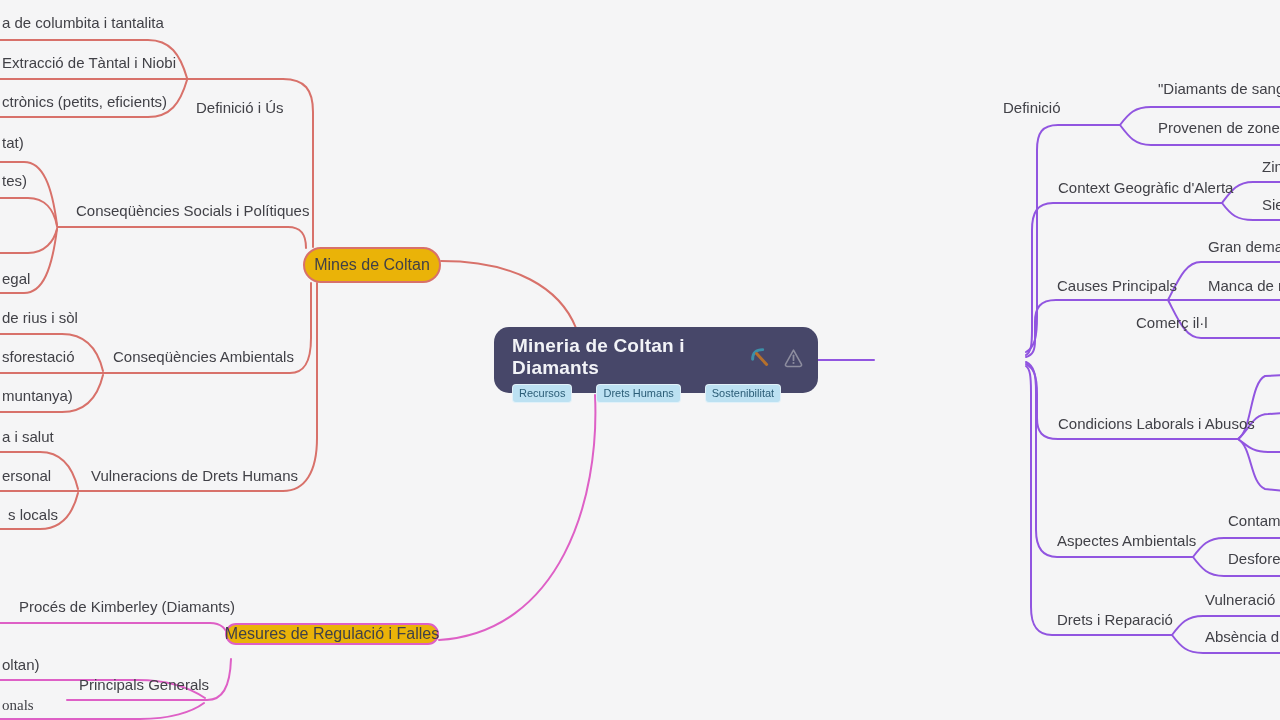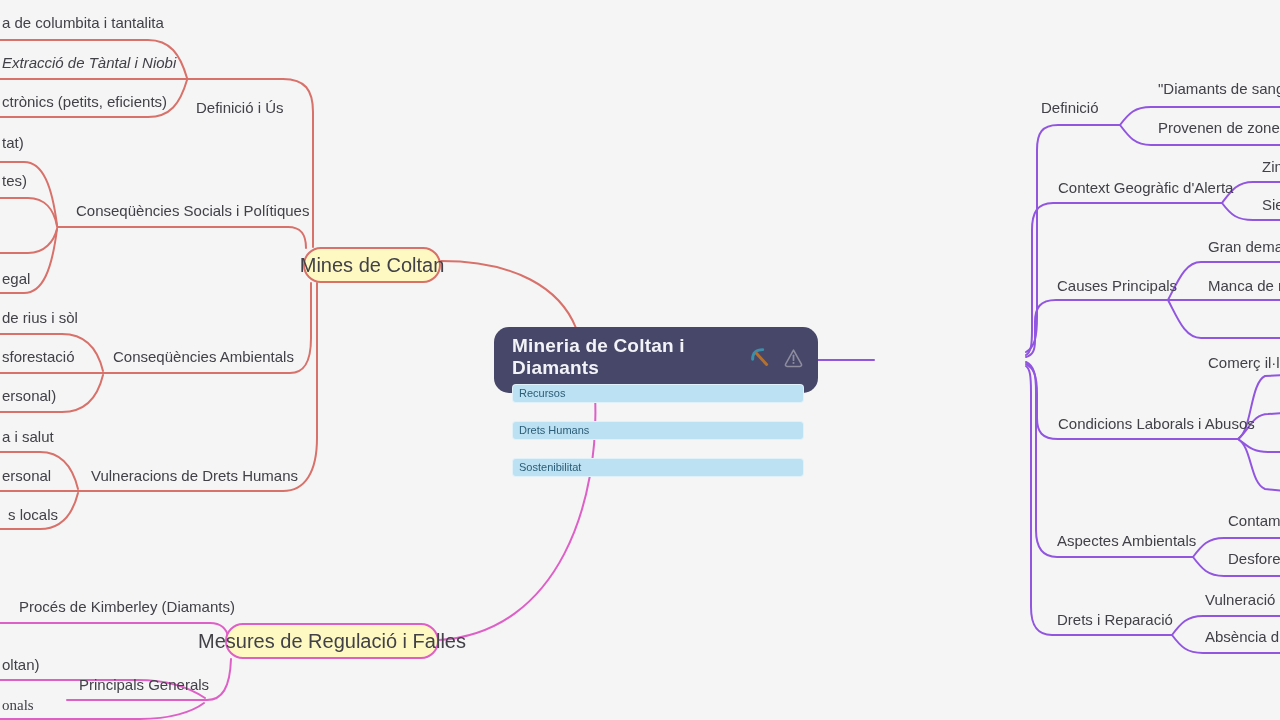--- a/index.html
+++ b/index.html
@@ -6,37 +6,37 @@
   #canvas{
     position:relative;width:1280px;height:720px;overflow:hidden;
     background:#f5f5f6;font-family:"Liberation Sans",sans-serif;
   }
   #wires{position:absolute;left:0;top:0;width:1280px;height:720px;}
   .lbl{
     position:absolute;font-size:15px;line-height:16px;color:#414147;
     white-space:nowrap;cursor:default;
   }
   .pill{
-    position:absolute;background:#fef9c3;border-radius:18px;
+    position:absolute;background:#eab308;border-radius:18px;
     display:flex;align-items:center;justify-content:center;
-    font-size:20px;color:#414147;white-space:nowrap;box-sizing:border-box;
+    font-size:16px;color:#414147;white-space:nowrap;box-sizing:border-box;
   }
   .pill.red{border:2px solid #d8716a;}
   .pill.pink{border:2px solid #de60c6;}
   .pill.purple{border:2.5px solid #9155e0;}
   #central{
     position:absolute;left:494px;top:327px;width:324px;height:66px;
     background:#474769;border-radius:15px;box-sizing:border-box;
     padding:8px 14px 6px 18px;
   }
   #central .title-row{
     display:flex;align-items:center;gap:12px;
     color:#f2f3f7;font-size:19px;font-weight:600;letter-spacing:.2px;
   }
-  #central .tag-row{display:flex;gap:18px;margin-top:5px;flex-direction:column;}
+  #central .tag-row{display:flex;gap:24px;margin-top:5px;}
   .tag{
     background:#bce1f2;color:#2b5d77;font-size:11px;line-height:11px;
     padding:3px 6px;border-radius:4px;border:1px solid rgba(255,255,255,.55);
   }
   .icon svg{display:block;}
 </style>
 </head>
 <body>
 
 <div id="canvas">
@@ -86,21 +86,21 @@
       <path d="M1193,557 C1202,569 1208,576 1224,576 L1285,576" fill="none" stroke="#9155e0" stroke-width="2" stroke-linecap="round"></path>
       <path d="M1026,366 C1030,369 1031,376 1031,392 L1031,607 C1031,624 1036,635 1052,635 L1172,635" fill="none" stroke="#9155e0" stroke-width="2" stroke-linecap="round"></path>
       <path d="M1172,635 C1181,623 1187,616 1203,616 L1285,616" fill="none" stroke="#9155e0" stroke-width="2" stroke-linecap="round"></path>
       <path d="M1172,635 C1181,647 1187,653 1203,653 L1285,653" fill="none" stroke="#9155e0" stroke-width="2" stroke-linecap="round"></path>
     </svg>
 
   <div class="pill red" style="left:303px;top:247px;width:138px;height:36px">
     <span>Mines de Coltan</span>
   </div>
 
-  <div class="pill pink" style="left:225px;top:623px;width:214px;height:36px">
+  <div class="pill pink" style="left:225px;top:623px;width:214px;height:22px">
     <span>Mesures de Regulació i Falles</span>
   </div>
 
 
   <div id="central">
     <div class="title-row">
       <span>Mineria de Coltan i Diamants</span>
       <span class="icon">
         <svg width="21" height="21" viewBox="0 0 24 24">
           <path d="M3,14 C3,6.5 7,3 14.5,3" fill="none" stroke="#3c8fa8" stroke-width="3.4" stroke-linecap="round"></path>
@@ -117,48 +117,48 @@
     </div>
     <div class="tag-row">
       <span class="tag">Recursos</span>
       <span class="tag">Drets Humans</span>
       <span class="tag">Sostenibilitat</span>
     </div>
   </div>
 
 <div class="lbl" style="left: 2px; top: 15px;">a de columbita i tantalita</div>
     <div class="lbl" style="left: 196px; top: 56px; margin-top: 44px;">Definició i Ús</div>
-    <div class="lbl" style="left: 2px; top: 55px; font-style: italic;">Extracció de Tàntal i Niobi</div>
+    <div class="lbl" style="left: 2px; top: 55px;">Extracció de Tàntal i Niobi</div>
     <div class="lbl" style="left: 2px; top: 94px; text-align: center;">ctrònics (petits, eficients)</div>
     <div class="lbl" style="left: 2px; top: 135px;">tat)</div>
     <div class="lbl" style="left: 2px; top: 173px;">tes)</div>
     <div class="lbl" style="left: 76px; top: 203px;">Conseqüències Socials i Polítiques</div>
     <div class="lbl" style="left: 2px; top: 271px;">egal</div>
     <div class="lbl" style="left: 2px; top: 310px;">de rius i sòl</div>
     <div class="lbl" style="left: 113px; top: 349px;">Conseqüències Ambientals</div>
     <div class="lbl" style="left: 2px; top: 349px;">sforestació</div>
-    <div class="lbl" style="left: 2px; top: 388px;">ersonal)</div>
+    <div class="lbl" style="left: 2px; top: 388px;">muntanya)</div>
     <div class="lbl" style="left: 2px; top: 429px;">a i salut</div>
     <div class="lbl" style="left: 2px; top: 468px;">ersonal</div>
     <div class="lbl" style="left: 91px; top: 468px; text-align: center;">Vulneracions de Drets Humans</div>
     <div class="lbl" style="left: 2px; top: 507px; margin-left: 6px;">s locals</div>
     <div class="lbl" style="left: 19px; top: 599px;">Procés de Kimberley (Diamants)</div>
     <div class="lbl" style="left: 2px; top: 657px;">oltan)</div>
     <div class="lbl" style="left: 79px; top: 677px;">Principals Generals</div>
     <div class="lbl" style="left: 2px; top: 697px; font-family: Liberation Serif, serif;">onals</div>
-    <div class="lbl" style="left: 1041px; top: 100px;">Definició</div>
+    <div class="lbl" style="left: 1003px; top: 100px;">Definició</div>
     <div class="lbl" style="left: 1158px; top: 81px;">"Diamants de sang"</div>
     <div class="lbl" style="left: 1158px; top: 120px;">Provenen de zones q</div>
     <div class="lbl" style="left: 1058px; top: 180px;">Context Geogràfic d'Alerta</div>
     <div class="lbl" style="left: 1262px; top: 159px;">Zim</div>
     <div class="lbl" style="left: 1262px; top: 197px;">Sier</div>
     <div class="lbl" style="left: 1057px; top: 278px;">Causes Principals</div>
     <div class="lbl" style="left: 1208px; top: 239px;">Gran deman</div>
     <div class="lbl" style="left: 1208px; top: 278px;">Manca de re</div>
-    <div class="lbl" style="left: 1208px; top: 315px; margin-top: 40px;">Comerç il·l</div>
+    <div class="lbl" style="left: 1136px; top: 315px;">Comerç il·l</div>
     <div class="lbl" style="left: 1058px; top: 416px;">Condicions Laborals i Abusos</div>
     <div class="lbl" style="left: 1057px; top: 533px;">Aspectes Ambientals</div>
     <div class="lbl" style="left: 1228px; top: 513px;">Contami</div>
     <div class="lbl" style="left: 1228px; top: 551px;">Desfores</div>
     <div class="lbl" style="left: 1057px; top: 612px;">Drets i Reparació</div>
     <div class="lbl" style="left: 1205px; top: 592px;">Vulneració d</div>
     <div class="lbl" style="left: 1205px; top: 629px;">Absència d'a</div>
   </div>
 
 </body></html>

